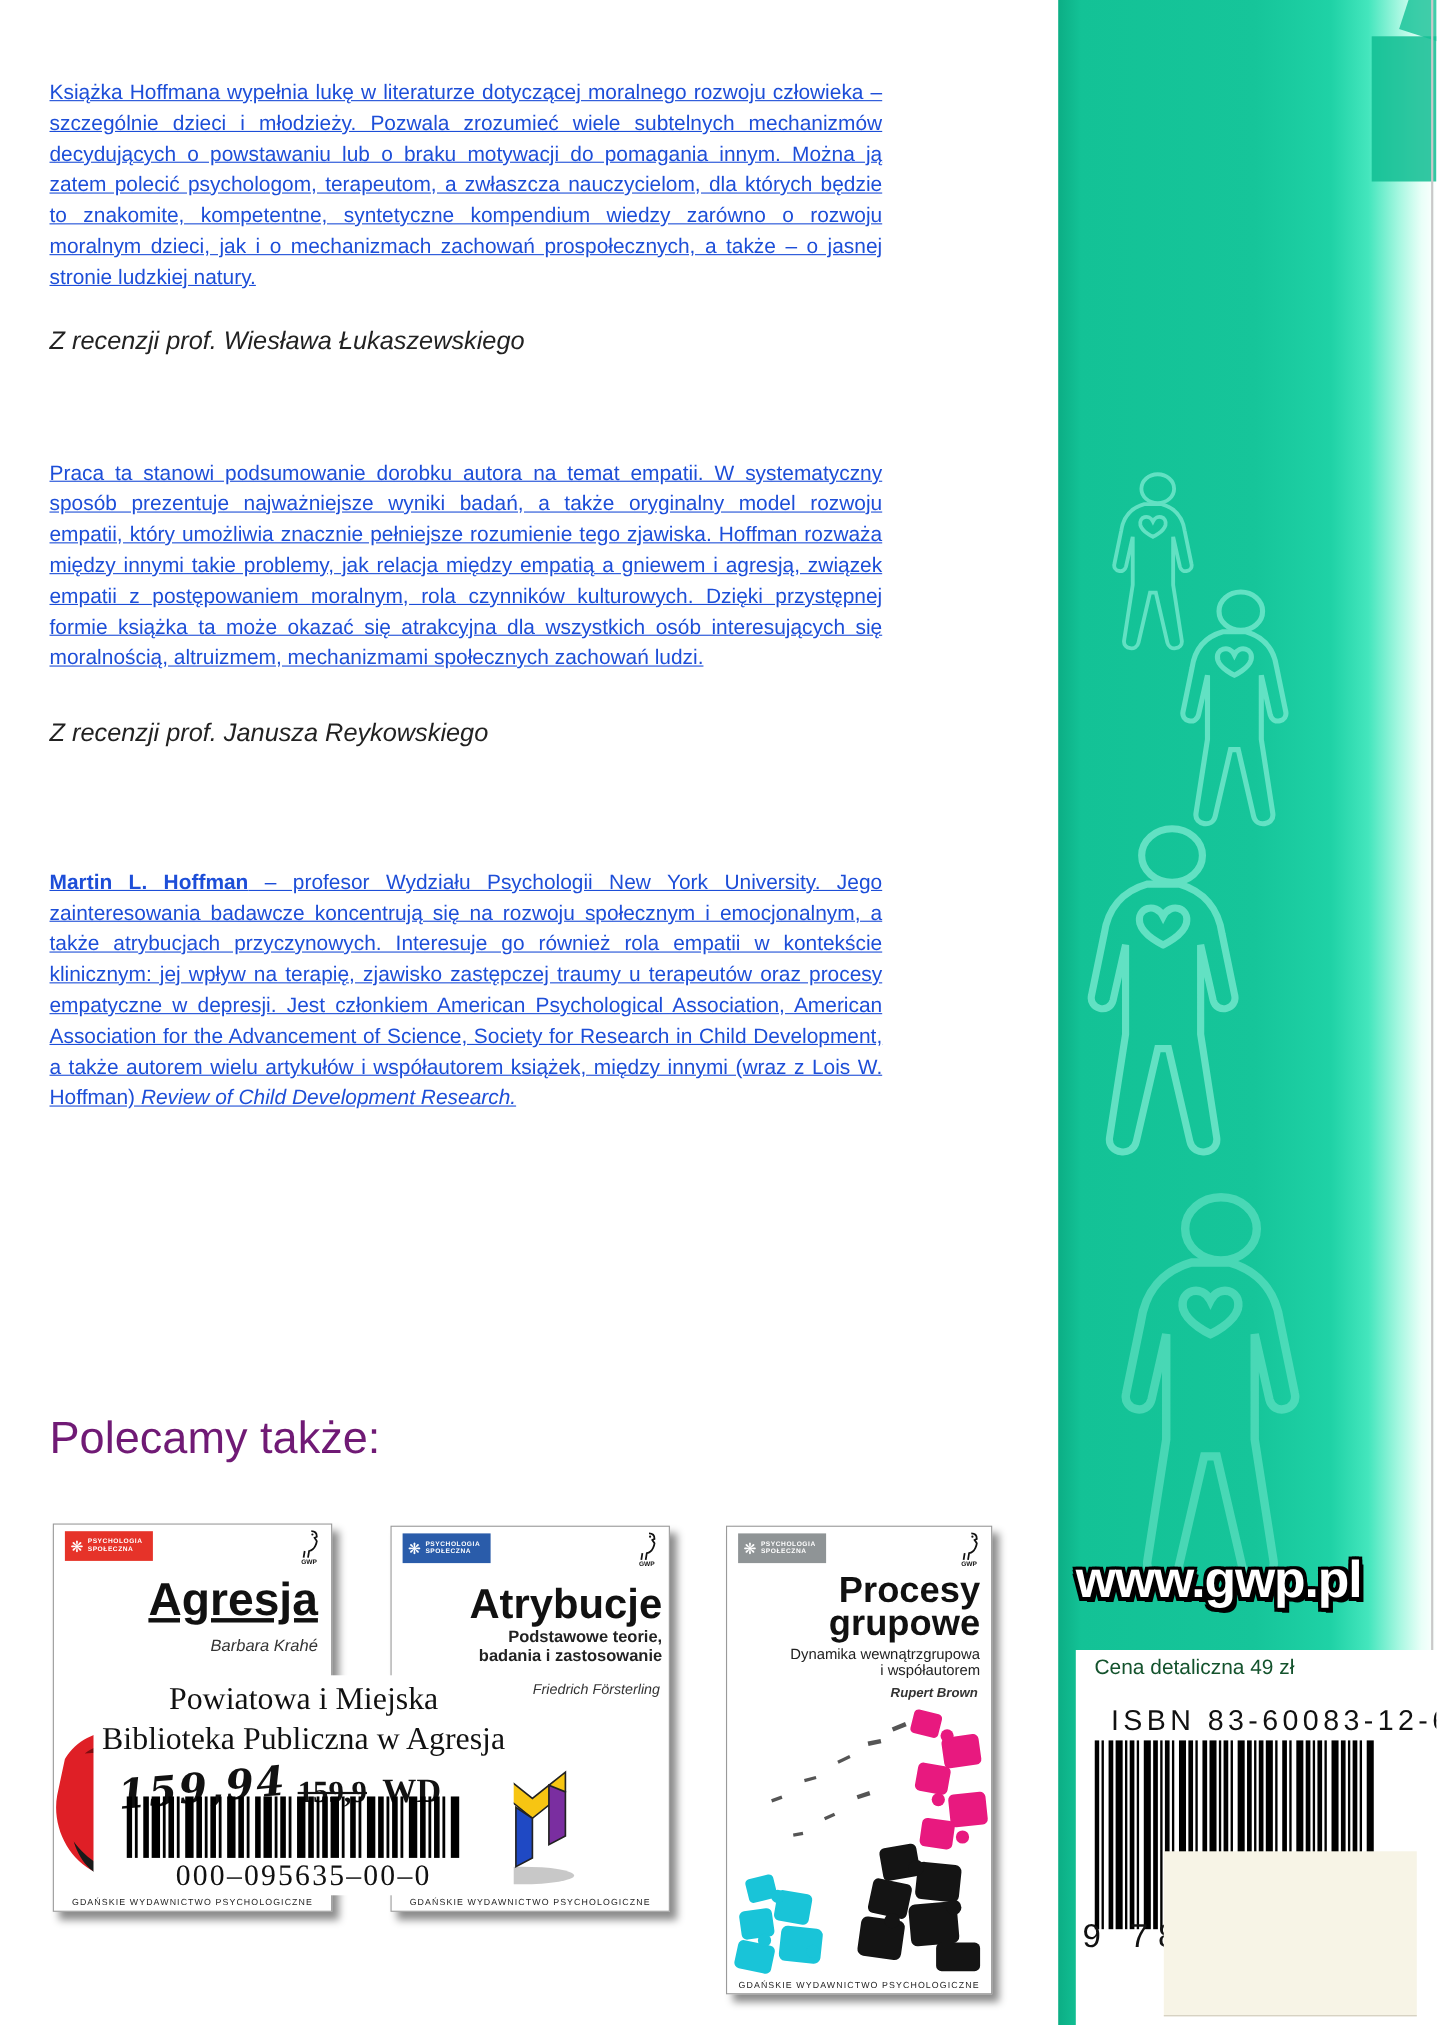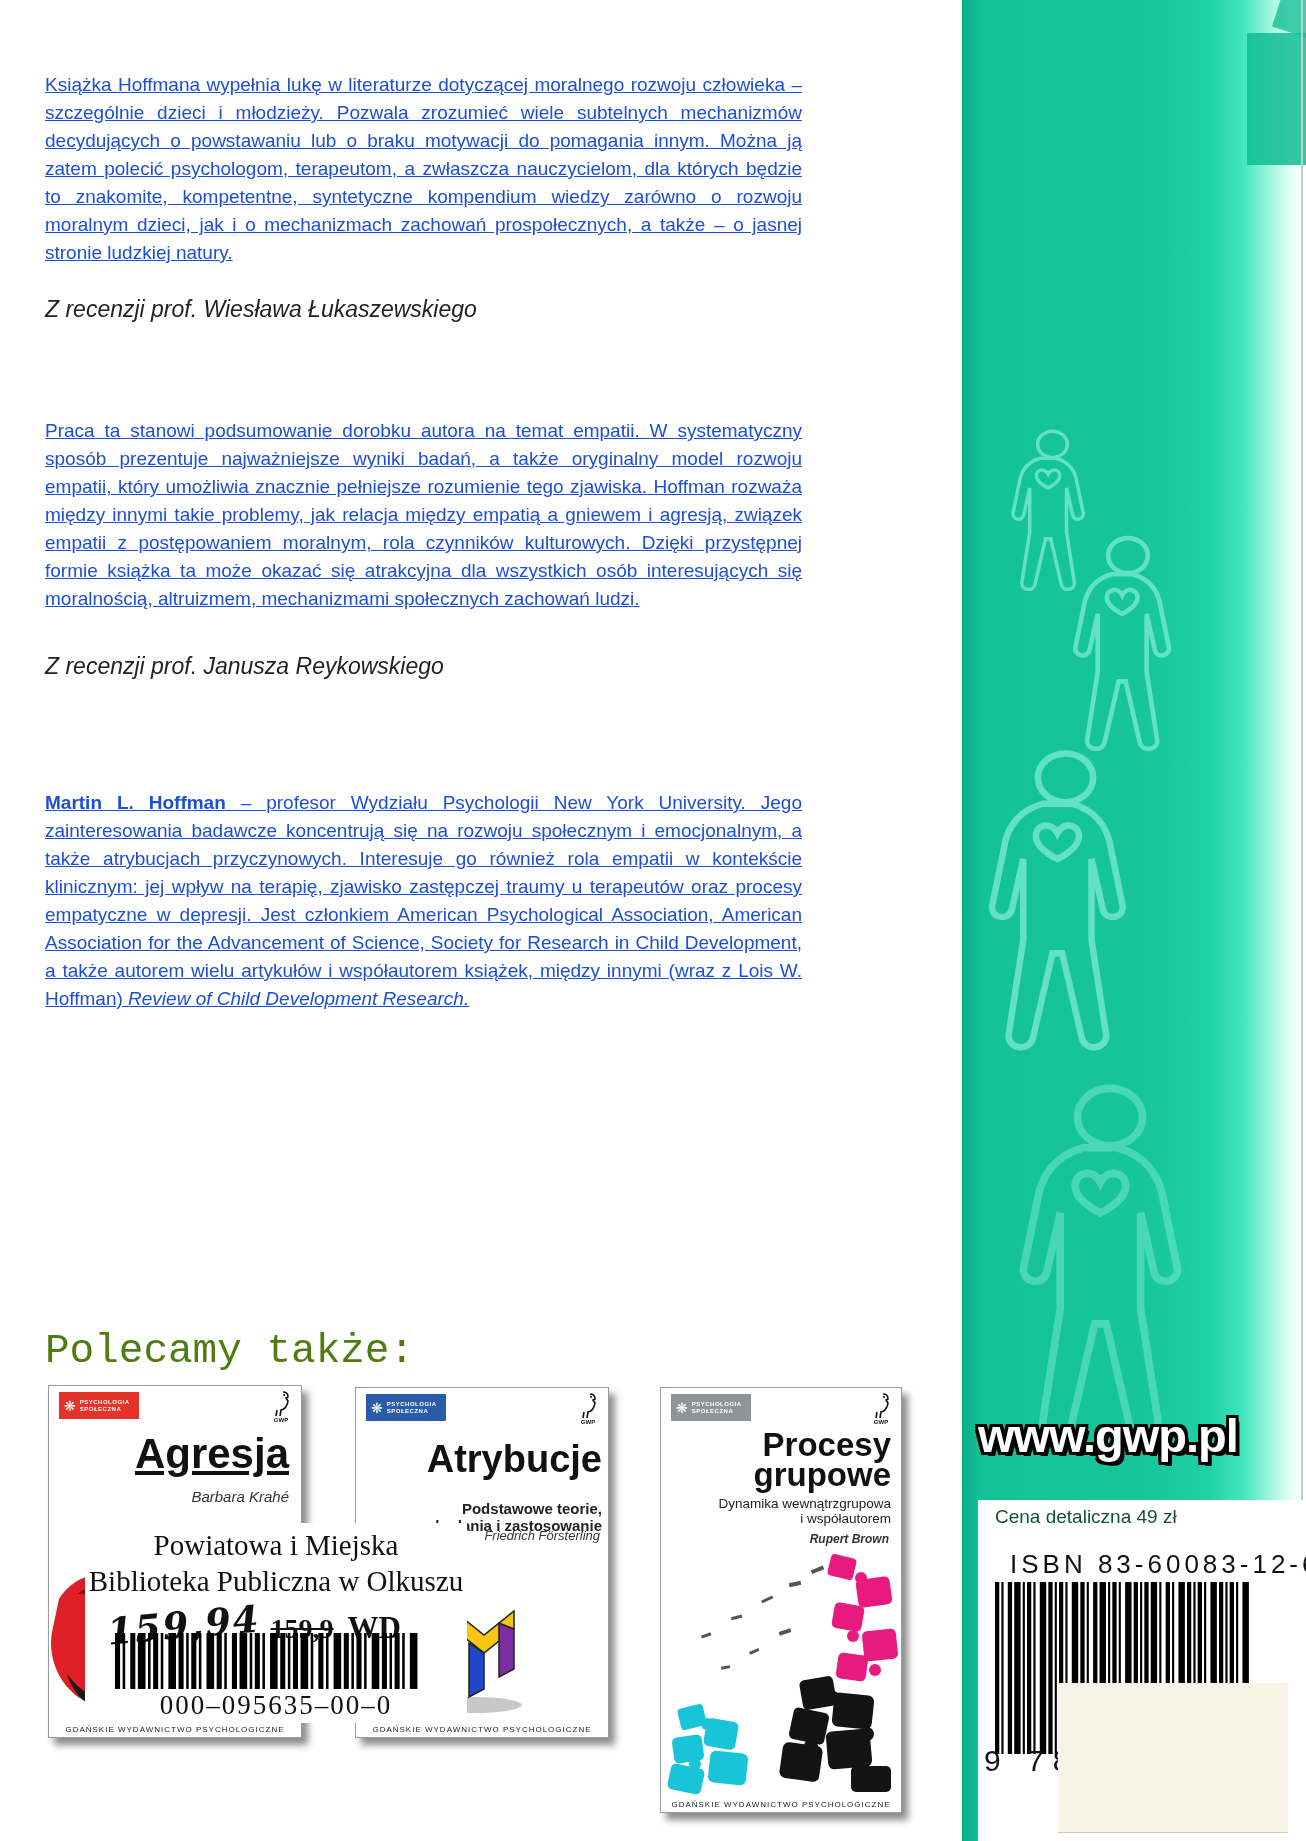--- a/index.html
+++ b/index.html
@@ -5,21 +5,21 @@
   html,body{margin:0;padding:0;background:#ffffff;}
   #page{position:relative;width:1306px;height:1841px;background:#ffffff;overflow:hidden;
         font-family:"Liberation Sans",sans-serif;color:#1b1b1b;}
 
   
   .para{position:absolute;left:45px;width:757px;font-size:19px;line-height:28px;
         text-align:justify;color:#1d4ed8;text-decoration:underline;}
   .attribution{position:absolute;left:45px;font-style:italic;font-size:23px;color:#222;}
   .bio-name{font-weight:bold;}
   .bio-italic{font-style:italic;}
-  .reco-heading{position:absolute;left:45px;top:1328px;font-size:41px;color:#4d7c0f;font-family:Liberation Mono, monospace;}
+  .reco-heading{position:absolute;left:45px;top:1284px;font-size:41px;color:#701a75;}
 
   
   .stripe{position:absolute;left:962px;top:0;width:344px;height:1841px;overflow:hidden;
           background:linear-gradient(90deg,#0cae85 0%,#13c296 6%,#16c59a 52%,#1fd2a6 72%,
                      #44e6bd 82%,#a5f7e0 90%,#e9fff8 96%,#ffffff 100%);}
   .fig{position:absolute;opacity:.75;}
   .tape{position:absolute;left:1247px;top:33px;width:59px;height:132px;
         background:#0fbd92;opacity:.85;}
   .tape-corner{position:absolute;left:1278px;top:-12px;width:42px;height:46px;
         background:#12c095;opacity:.8;transform:rotate(18deg);}
@@ -49,21 +49,21 @@
                align-items:center;gap:4px;padding-left:5px;box-sizing:border-box;color:#fff;}
   .series-band .snow{font-size:14px;line-height:14px;}
   .series-text{font-size:6px;font-weight:bold;letter-spacing:.5px;line-height:7px;}
   .gwp-logo{position:absolute;right:8px;top:4px;}
   .book-title{position:absolute;right:12px;font-weight:bold;color:#111;white-space:nowrap;}
   #book1 .book-title{top:44px;font-size:42px;text-decoration:underline;}
   #book2 .book-title{top:50px;font-size:38px;right:6px;}
   #book3 .book-title{top:42px;font-size:33px;line-height:30px;text-align:right;right:10px;}
   .book-subtitle{position:absolute;right:6px;text-align:right;font-size:15px;line-height:17px;
                  font-weight:bold;color:#222;}
-  #book2 .book-subtitle{top:112px;}
+  #book2 .book-subtitle{top:92px;}
   #book3 .book-subtitle{top:108px;right:10px;font-size:13.5px;line-height:15px;font-weight:normal;}
   .book-author{position:absolute;right:12px;font-style:italic;color:#333;}
   #book1 .book-author{top:102px;font-size:15px;}
   #book2 .book-author{top:140px;font-size:13px;right:8px;}
   #book3 .book-author{top:144px;font-size:12px;font-weight:bold;}
   .publisher-band{position:absolute;left:0;right:0;bottom:3px;text-align:center;
                   font-size:8px;letter-spacing:1px;color:#222;}
   .book-art{position:absolute;}
 
   
@@ -285,21 +285,21 @@
         <circle cx="46" cy="186" r="6"></circle>
           <circle cx="34" cy="226" r="6"></circle>
           <circle cx="78" cy="236" r="6"></circle>
       </g>
     </svg>
     <div class="publisher-band">GDAŃSKIE WYDAWNICTWO PSYCHOLOGICZNE</div>
   </div>
 
   <div class="library-sticker">
     <div class="stamp-line stamp-line1">Powiatowa i Miejska</div>
-    <div class="stamp-line stamp-line2">Biblioteka Publiczna w Olkuszu</div>
+    <div class="stamp-line stamp-line2">Biblioteka Publiczna w Agresja</div>
     <div class="price-row">
       <span class="hand-price">159,94</span>
       <span class="crossed-price">159,9</span>
       <span class="wd">WD</span>
     </div>
     <svg class="lib-barcode" viewBox="0 0 120 40" preserveAspectRatio="none">
         <use href="#barcode-bars"></use>
       </svg>
     <div class="lib-number">000–095635–00–0</div>
   </div>

